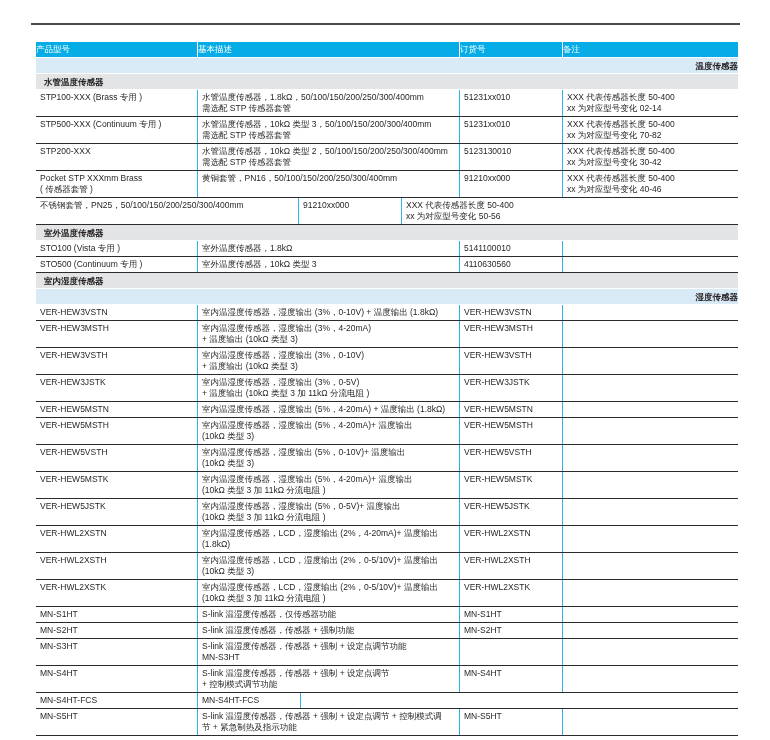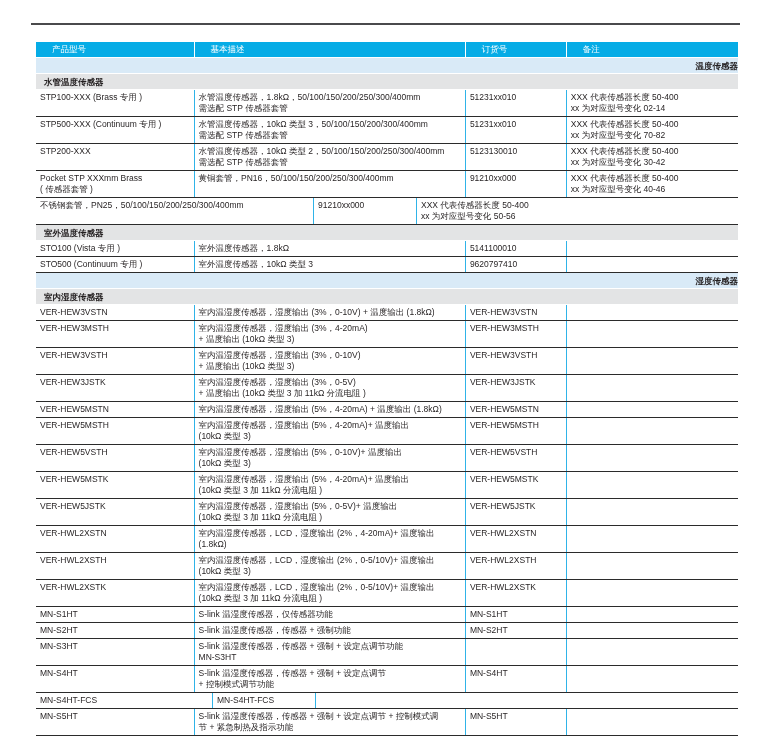--- a/index.html
+++ b/index.html
@@ -16,42 +16,42 @@
   }
   .catalog-table{
     position:absolute;left:36px;top:42px;width:702px;
     font-size:8.5px;line-height:11px;
   }
   .header-row{
     display:flex;height:15px;background:var(--header-bg,#06ace6);
     color:var(--header-text,#ffffff);border-bottom:1px solid #ffffff;
   }
   .header-cell{
-    box-sizing:border-box;padding:0 0 0 16px;line-height:15px;
+    box-sizing:border-box;padding:0 0 0 0;line-height:15px;
     white-space:nowrap;overflow:hidden;
   }
   .header-cell + .header-cell{border-left:1px solid #ffffff;}
   .section-row{
     height:16px;line-height:16px;font-weight:bold;padding-left:4px;
     border-bottom:1px solid #ffffff;box-sizing:border-box;
     white-space:nowrap;overflow:hidden;
   }
   .section-row.blue{background:var(--section-blue,#d9eaf7);text-align:right;}
   .section-row.gray{background:var(--section-gray,#e3e4e5);padding-left:8px;}
   .data-row{
     display:flex;border-bottom:1px solid var(--row-border,#2b2b2b);
     background:#ffffff;
   }
   .cell{
     box-sizing:border-box;padding:2px 3px 2px 4px;overflow:hidden;
   }
   .cell + .cell{border-left:1px solid var(--divider,#2fb3e8);}
   .col-model{width:161px;}
   .col-desc{width:262px;}
-  .col-order{width:103px;margin-left:15px;}
+  .col-order{width:103px;}
   .col-note{width:176px;}
   .line{white-space:nowrap;line-height:11px;height:11px;}
 </style>
 </head>
 <body>
 
 <div class="page">
   <div class="top-rule"></div>
   <div class="catalog-table">
     <div class="header-row">
@@ -153,26 +153,26 @@
           <div class="cell col-note"></div>
         </div>
         <div class="data-row">
           <div class="cell col-model">
             <div class="line">STO500 (Continuum 专用 )</div>
           </div>
           <div class="cell col-desc">
             <div class="line">室外温度传感器，10kΩ 类型 3</div>
           </div>
           <div class="cell col-order">
-            <div class="line">9620797410</div>
-          </div>
-          <div class="cell col-note"></div>
-        </div>
+            <div class="line">4110630560</div>
+          </div>
+          <div class="cell col-note"></div>
+        </div>
+        <div class="section-row gray">室内湿度传感器</div>
         <div class="section-row blue">湿度传感器</div>
-        <div class="section-row gray">室内湿度传感器</div>
         <div class="data-row">
           <div class="cell col-model">
             <div class="line">VER-HEW3VSTN</div>
           </div>
           <div class="cell col-desc">
             <div class="line">室内温湿度传感器，湿度输出 (3%，0-10V) + 温度输出 (1.8kΩ)</div>
           </div>
           <div class="cell col-order">
             <div class="line">VER-HEW3VSTN</div>
           </div>

